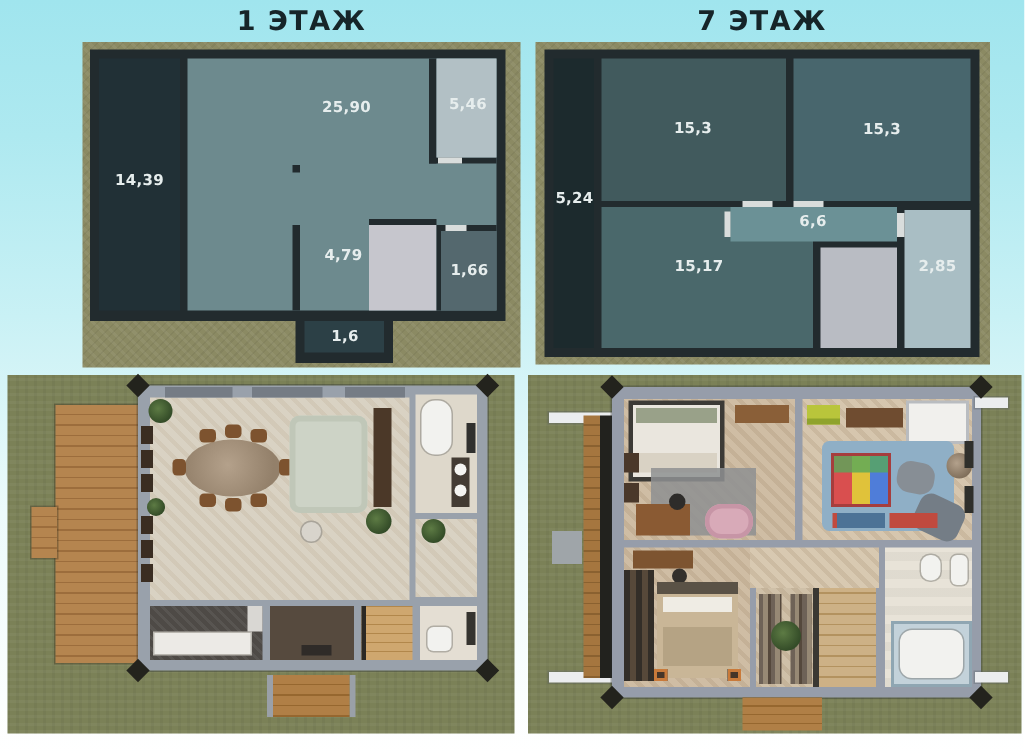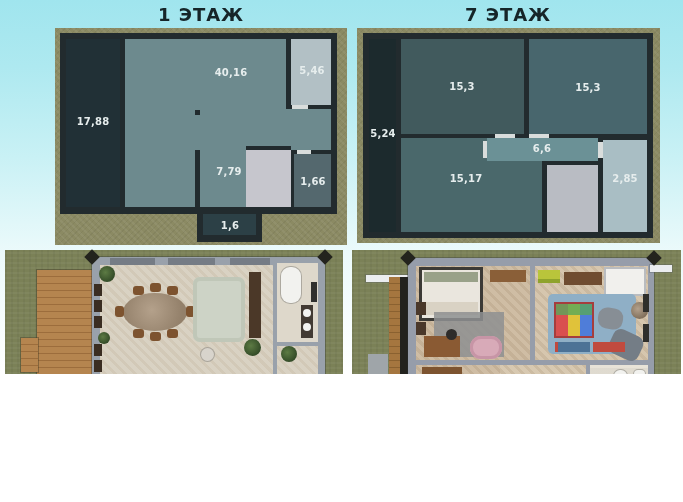--- a/index.html
+++ b/index.html
@@ -1,16 +1,16 @@
 <!DOCTYPE html>
 <html><head>
 <meta charset="utf-8">
 <style>
   html,body{margin:0;padding:0;background:#ffffff;}
-  .canvas{position:relative;width:683px;height:374px;overflow:hidden;
+  .canvas{position:relative;width:683px;height:502px;overflow:hidden;
     background:linear-gradient(180deg,#a0e5ee 0%,#aee9f0 18%,#c9f1f5 42%,#ecfafb 68%,#ffffff 100%);
     font-family:"DejaVu Sans",sans-serif;}
   .abs{position:absolute;}
   .title{position:absolute;transform:translateX(-50%);color:#162529;
     font:700 18px "DejaVu Sans",sans-serif;letter-spacing:1px;white-space:nowrap;}
   .lbl{position:absolute;transform:translate(-50%,-50%);color:#e6eded;
     font:700 10px "DejaVu Sans",sans-serif;letter-spacing:.2px;white-space:nowrap;}
   .khaki{background:#8b8a63;background-image:
     repeating-linear-gradient(45deg,rgba(255,255,255,.05) 0 2px,transparent 2px 5px),
     repeating-linear-gradient(-45deg,rgba(0,0,0,.05) 0 1px,transparent 1px 4px);}
@@ -58,24 +58,24 @@
   <div class="abs wall" style="left:291px;top:154px;width:3px;height:53px;"></div>
   <div class="abs" style="left:294px;top:154px;width:37px;height:53px;background:#54686e;"></div>
   <div class="abs doorgap" style="left:297px;top:150px;width:14px;height:4px;"></div>
 
   <div class="abs wall" style="left:195px;top:150px;width:5px;height:57px;"></div>
   <div class="abs wall" style="left:195px;top:110px;width:5px;height:5px;"></div>
 
   <div class="abs wall" style="left:197px;top:214px;width:65px;height:28px;"></div>
   <div class="abs" style="left:203px;top:214px;width:53px;height:21px;background:#2c4046;"></div>
 
-  <div class="lbl" style="left:93px;top:121px;">17,88</div>
-  <div class="lbl" style="left:231px;top:72px;">40,16</div>
+  <div class="lbl" style="left:93px;top:121px;">14,39</div>
+  <div class="lbl" style="left:231px;top:72px;">25,90</div>
   <div class="lbl" style="left:312px;top:70px;">5,46</div>
-  <div class="lbl" style="left:229px;top:171px;">7,79</div>
+  <div class="lbl" style="left:229px;top:171px;">4,79</div>
   <div class="lbl" style="left:313px;top:181px;">1,66</div>
   <div class="lbl" style="left:230px;top:225px;">1,6</div>
 
   <div class="abs khaki" style="left:357px;top:28px;width:303px;height:215px;"></div>
   <div class="abs wall" style="left:363px;top:33px;width:290px;height:205px;"></div>
   <div class="abs" style="left:369px;top:39px;width:27px;height:193px;background:#1c2a2d;"></div>
   <div class="abs" style="left:401px;top:39px;width:123px;height:95px;background:#415a5d;"></div>
   <div class="abs" style="left:529px;top:39px;width:118px;height:95px;background:#48666d;"></div>
   <div class="abs" style="left:401px;top:138px;width:141px;height:94px;background:#4a686b;"></div>
   <div class="abs" style="left:487px;top:138px;width:111px;height:23px;background:#6b9196;"></div>

